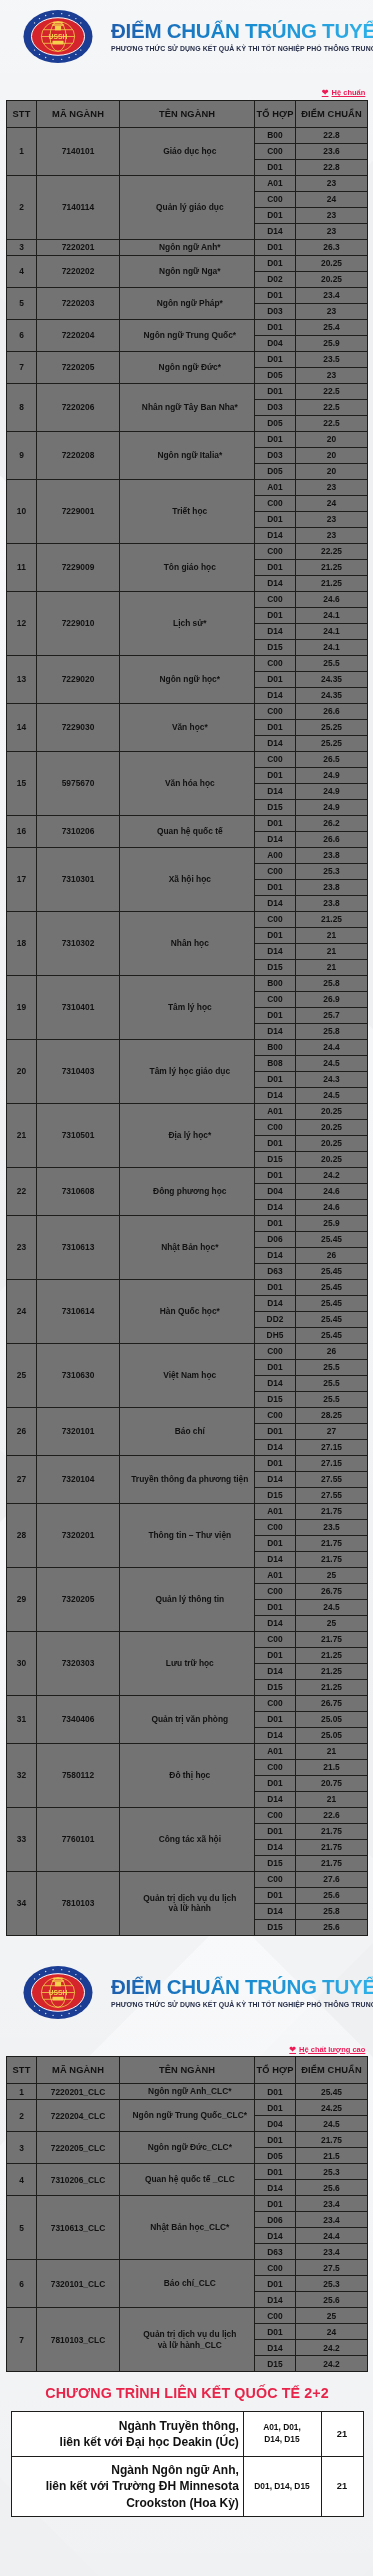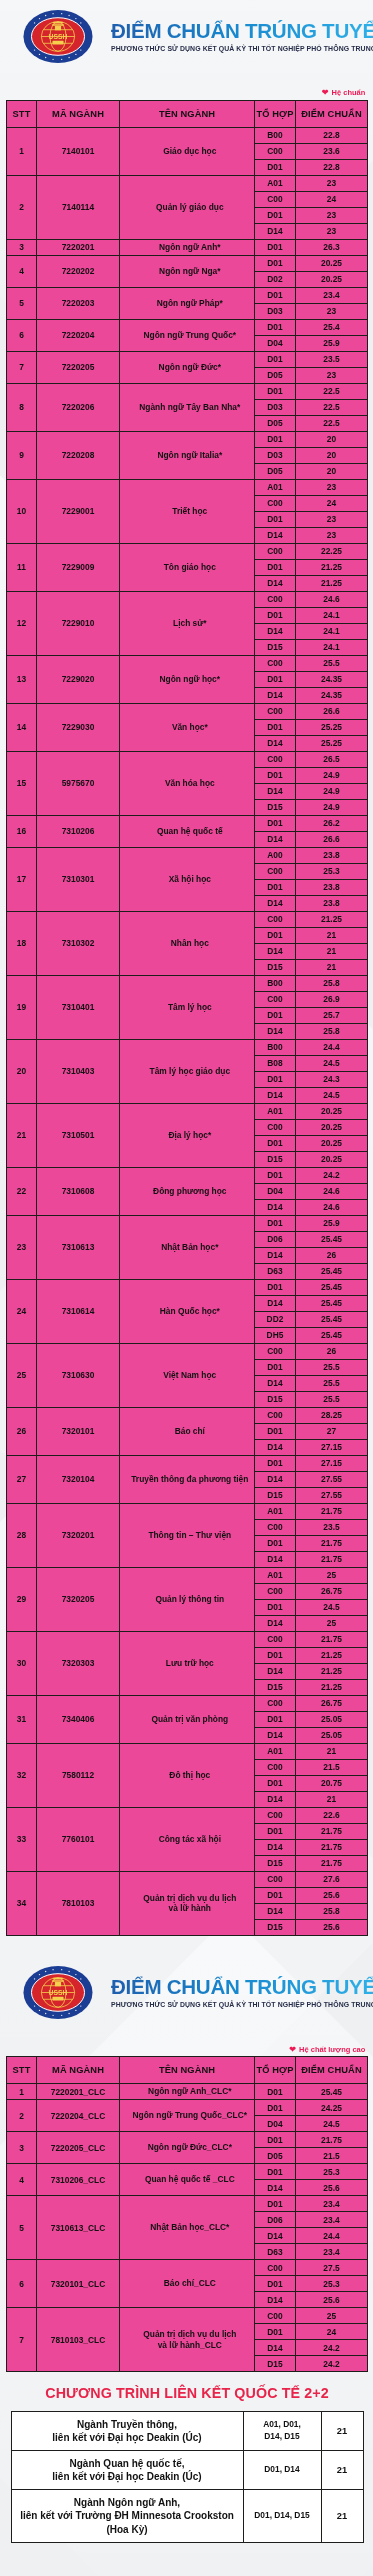--- a/index.html
+++ b/index.html
@@ -23,44 +23,44 @@
   .content{position:relative; z-index:1;}
 
   .section-header{position:relative; height:88px; padding-top:8.7px;}
   .logo-wrap{position:absolute; left:21px; top:7.5px; width:74px; height:57px;}
   .head-text{margin-left:111px; padding-top:11.2px;}
   .main-title{font-size:20.6px; font-weight:800; letter-spacing:-0.3px; line-height:1.05;
       background:linear-gradient(90deg,var(--title-g1) 0%,var(--title-g2) 45%,var(--title-g3) 100%);
       -webkit-background-clip:text; background-clip:text; color:transparent; white-space:nowrap;}
   .sub-title{margin-top:3.1px; font-size:6.9px; font-weight:700; color:var(--subtitle);
       letter-spacing:0.1px; white-space:nowrap;}
-  .badge-line{text-align:right; padding:0 8.7px 2.5px 0; font-size:7.5px; font-weight:700; color:var(--badge);}
+  .badge-line{text-align:right; padding:0 8.7px 2.5px 0; font-size:7.5px; font-weight:700; color:var(--badge);text-decoration:underline;}
   .badge-line .heart{margin-right:3.1px; font-size:8px;}
 
   table.score{border-collapse:collapse; table-layout:fixed; width:361px; margin:0 auto;
-      background:#ec4899;}
+      background:#737373;}
   table.score th, table.score td{border:1.2px solid var(--border); text-align:center;
       font-weight:700; vertical-align:middle;}
   table.score th{height:27px; font-size:9.3px; letter-spacing:0.1px;}
   table.score td{height:16px; font-size:8.4px; padding:0.6px 1.9px;}
   td.c-name{text-align:center; padding-left:7.5px !important; font-size:8.7px;
       white-space:pre-line; line-height:1.25;}
   td.c-code{font-size:8.7px;}
   .col-stt{width:30px;} .col-code{width:83px;} .col-name{width:135px;}
   .col-block{width:41px;} .col-score{width:72px;}
 
   .gap{height:21px;}
 
   .red-heading{margin:13px 0 10px; text-align:center; font-size:14.3px; font-weight:800;
       color:var(--red-title); letter-spacing:0.1px;}
 
   table.intl{border-collapse:collapse; table-layout:fixed; width:353px; margin:0 auto 8.7px;
       background:#fff;}
   table.intl td{border:1.2px solid var(--border); font-weight:700; vertical-align:middle; padding:5.6px 3.7px;}
-  td.i-name{width:232px; text-align:center; padding-left:8.7px; font-size:10px; white-space:pre-line; line-height:1.35;}
+  td.i-name{width:232px; text-align:right; padding-left:8.7px; font-size:12px; white-space:pre-line; line-height:1.35;}
   td.i-combo{width:78px; text-align:center; font-size:8.4px; white-space:pre-line; line-height:1.4;}
   td.i-score{width:42px; text-align:center; font-size:9.3px;}
 </style>
 </head>
 <body>
 
 <div class="page">
   <div class="wm wm-a wm1"></div>
   <div class="wm wm-a wm2"></div>
   <div class="wm wm-a wm3"></div>
@@ -216,21 +216,21 @@
             <td class="c-block">D01</td>
             <td class="c-score">23.5</td>
           </tr>
           <tr>
             <td class="c-block">D05</td>
             <td class="c-score">23</td>
           </tr>
           <tr>
             <td class="c-stt" rowspan="3">8</td>
             <td class="c-code" rowspan="3">7220206</td>
-            <td class="c-name" rowspan="3">Ngành ngữ Tây Ban Nha*</td>
+            <td class="c-name" rowspan="3">Nhân ngữ Tây Ban Nha*</td>
             <td class="c-block">D01</td>
             <td class="c-score">22.5</td>
           </tr>
           <tr>
             <td class="c-block">D03</td>
             <td class="c-score">22.5</td>
           </tr>
           <tr>
             <td class="c-block">D05</td>
             <td class="c-score">22.5</td>
@@ -862,26 +862,20 @@
     <table class="intl">
       <tbody id="intl-body">
           <tr>
             <td class="i-name">Ngành Truyền thông,
 liên kết với Đại học Deakin (Úc)</td>
             <td class="i-combo">A01, D01,
 D14, D15</td>
             <td class="i-score">21</td>
           </tr>
           <tr>
-            <td class="i-name">Ngành Quan hệ quốc tế,
-liên kết với Đại học Deakin (Úc)</td>
-            <td class="i-combo">D01, D14</td>
-            <td class="i-score">21</td>
-          </tr>
-          <tr>
             <td class="i-name">Ngành Ngôn ngữ Anh,
 liên kết với Trường ĐH Minnesota Crookston (Hoa Kỳ)</td>
             <td class="i-combo">D01, D14, D15</td>
             <td class="i-score">21</td>
           </tr>
         </tbody>
     </table>
 
   </div>
 </div>

